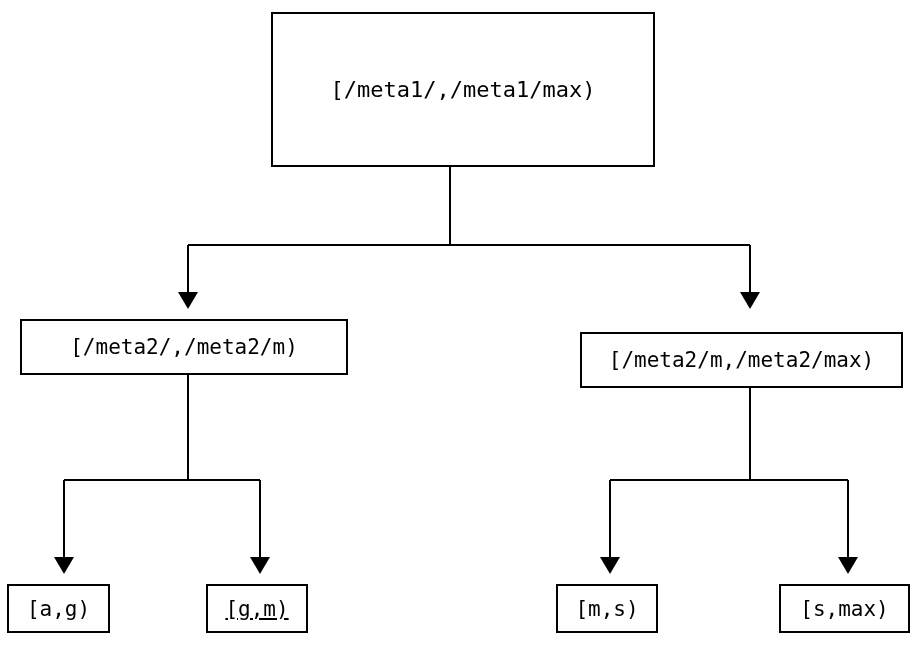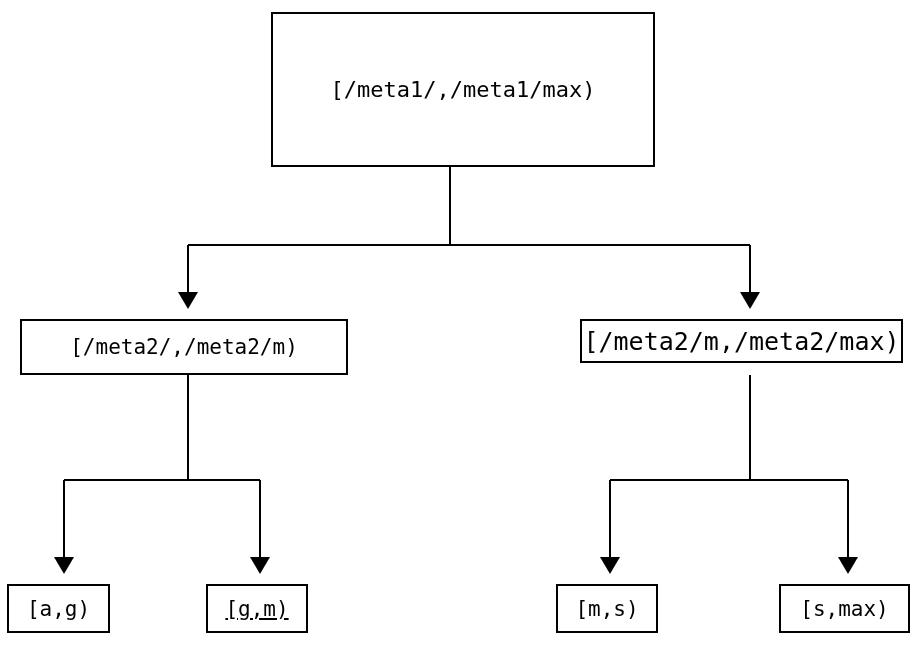--- a/index.html
+++ b/index.html
@@ -46,24 +46,24 @@
   }
   .node-mid-left {
     left: 20px;
     top: 319px;
     width: 328px;
     height: 56px;
     font-size: 21px;
   }
   .node-mid-right {
     left: 580px;
-    top: 319px;
+    top: 332px;
     width: 323px;
-    height: 44px;
-    font-size: 25px;
+    height: 56px;
+    font-size: 21px;
   }
   .node-leaf {
     top: 584px;
     height: 49px;
     font-size: 21px;
     text-align: right;
   }
   .leaf-0 { left: 7px;   width: 103px; }
   .leaf-1 { left: 206px; width: 102px; text-decoration: underline; }
   .leaf-2 { left: 556px; width: 102px; }

